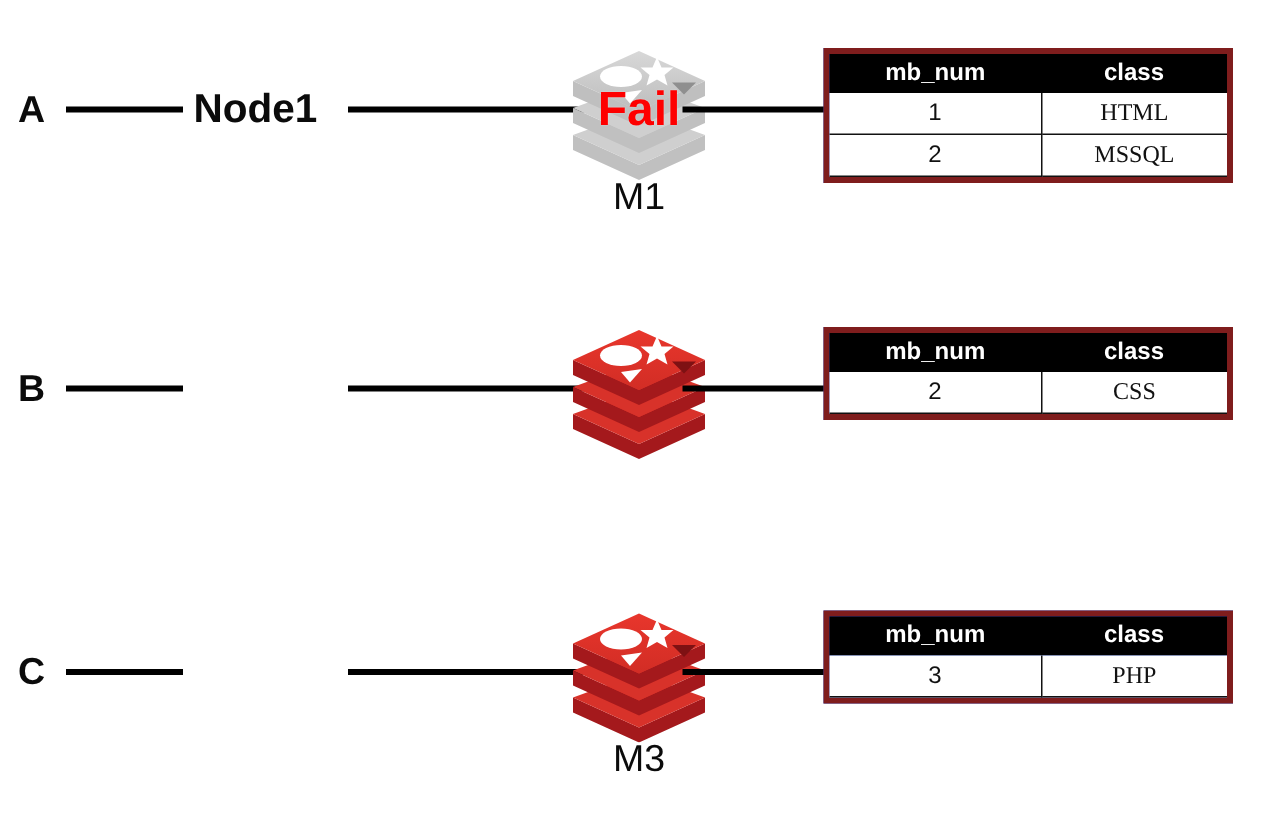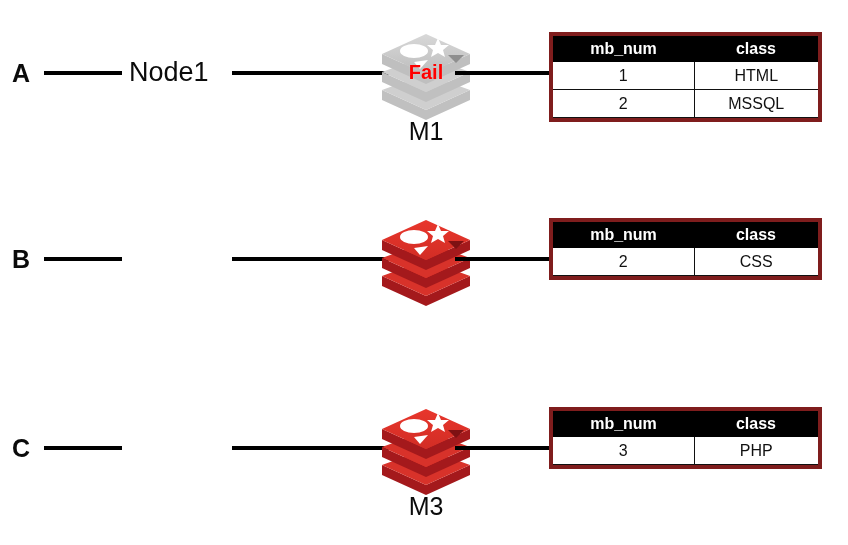--- a/index.html
+++ b/index.html
@@ -43,21 +43,21 @@
     line-height: 26px;
     letter-spacing: 0px;
   }
 
   
   .node-label {
     position: absolute;
     left: 129px;
     top: 46px;
     font-size: 27px;
-    font-weight: normal;
+    font-weight: bold;
     color: #0b0b0b;
     line-height: 32px;
     white-space: nowrap;
   }
 
   
   .line {
     position: absolute;
     height: 4px;
     background: #000000;
@@ -79,21 +79,21 @@
     display: block;
     width: 100px;
     height: 96px;
   }
   .fail-text {
     position: absolute;
     left: 376px;
     top: 48px;
     width: 100px;
     text-align: center;
-    font-size: 20px;
+    font-size: 32px;
     font-weight: bold;
     color: #fe0000;
     line-height: 28px;
     text-shadow: 0 0 1px rgba(255,255,255,0.5);
   }
   .node-name {
     position: absolute;
     left: 376px;
     top: 106px;
     width: 100px;
@@ -134,21 +134,21 @@
     color: #111111;
     font-size: 16px;
     height: 27px;
     padding: 0;
     text-align: center;
     border: 1px solid #111111;
     border-top: none;
   }
   table.kv tr:first-child td { border-top: none; }
   table.kv td.col-left  { border-left: none; }
-  table.kv td.col-right { border-right: none; }
+  table.kv td.col-right { border-right: none; font-family: Liberation Serif, serif; }
 </style>
 </head>
 <body>
 
 <div class="diagram">
 
   <div class="row row-a">
     <div class="client-label">A</div>
     <div class="line line-1"></div>
     <div class="node-label">Node1</div>

